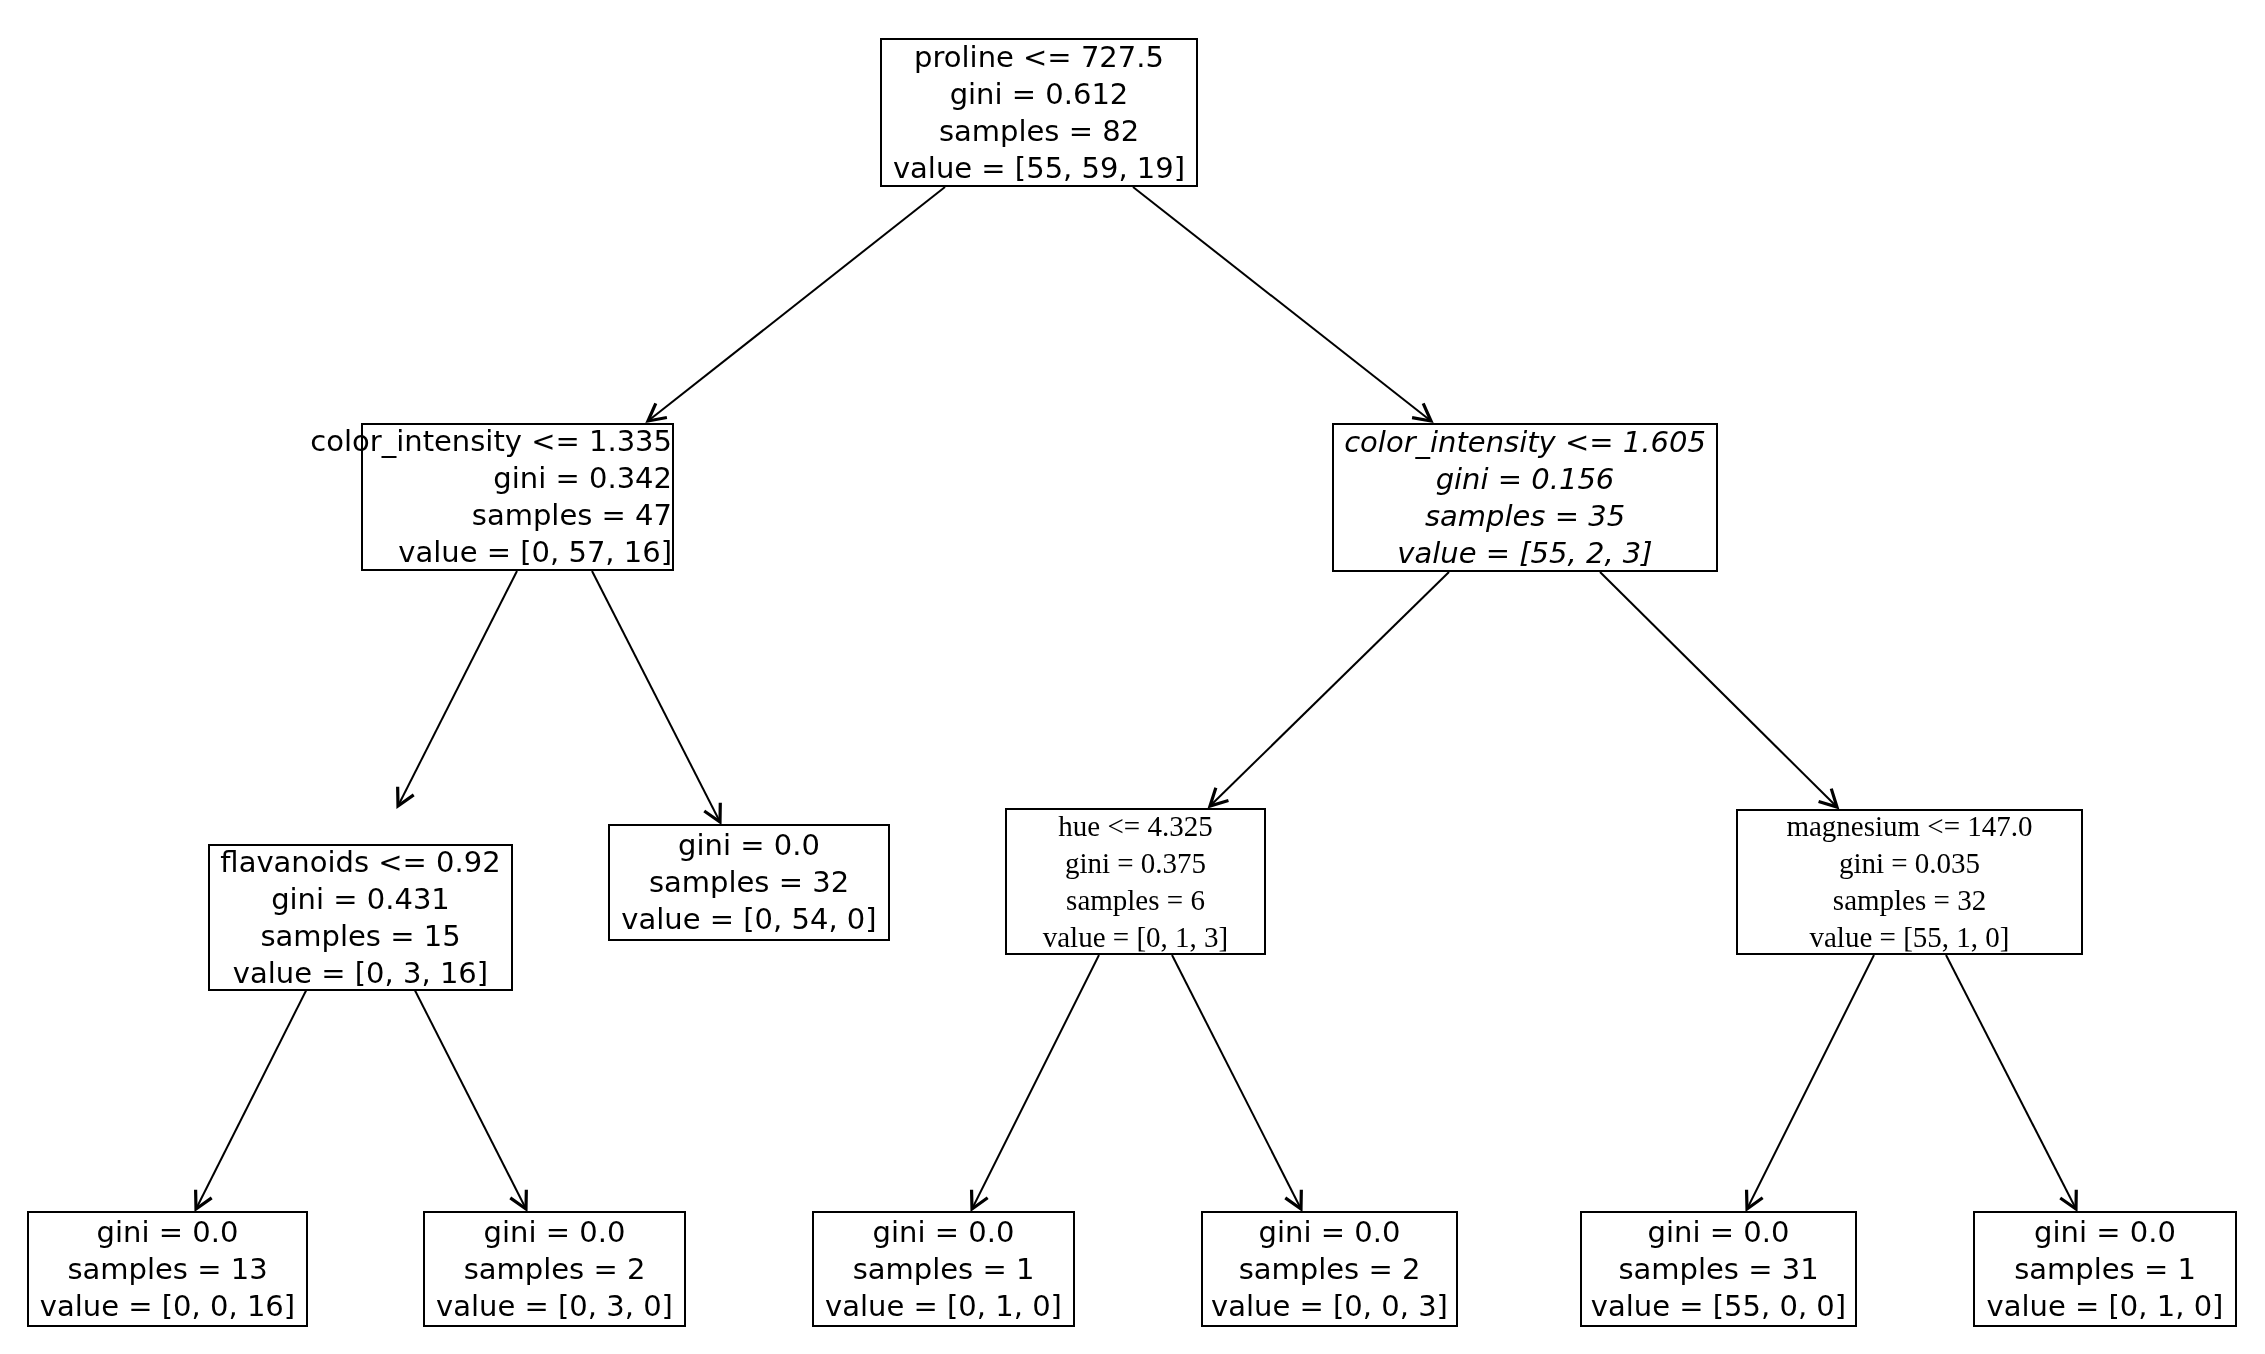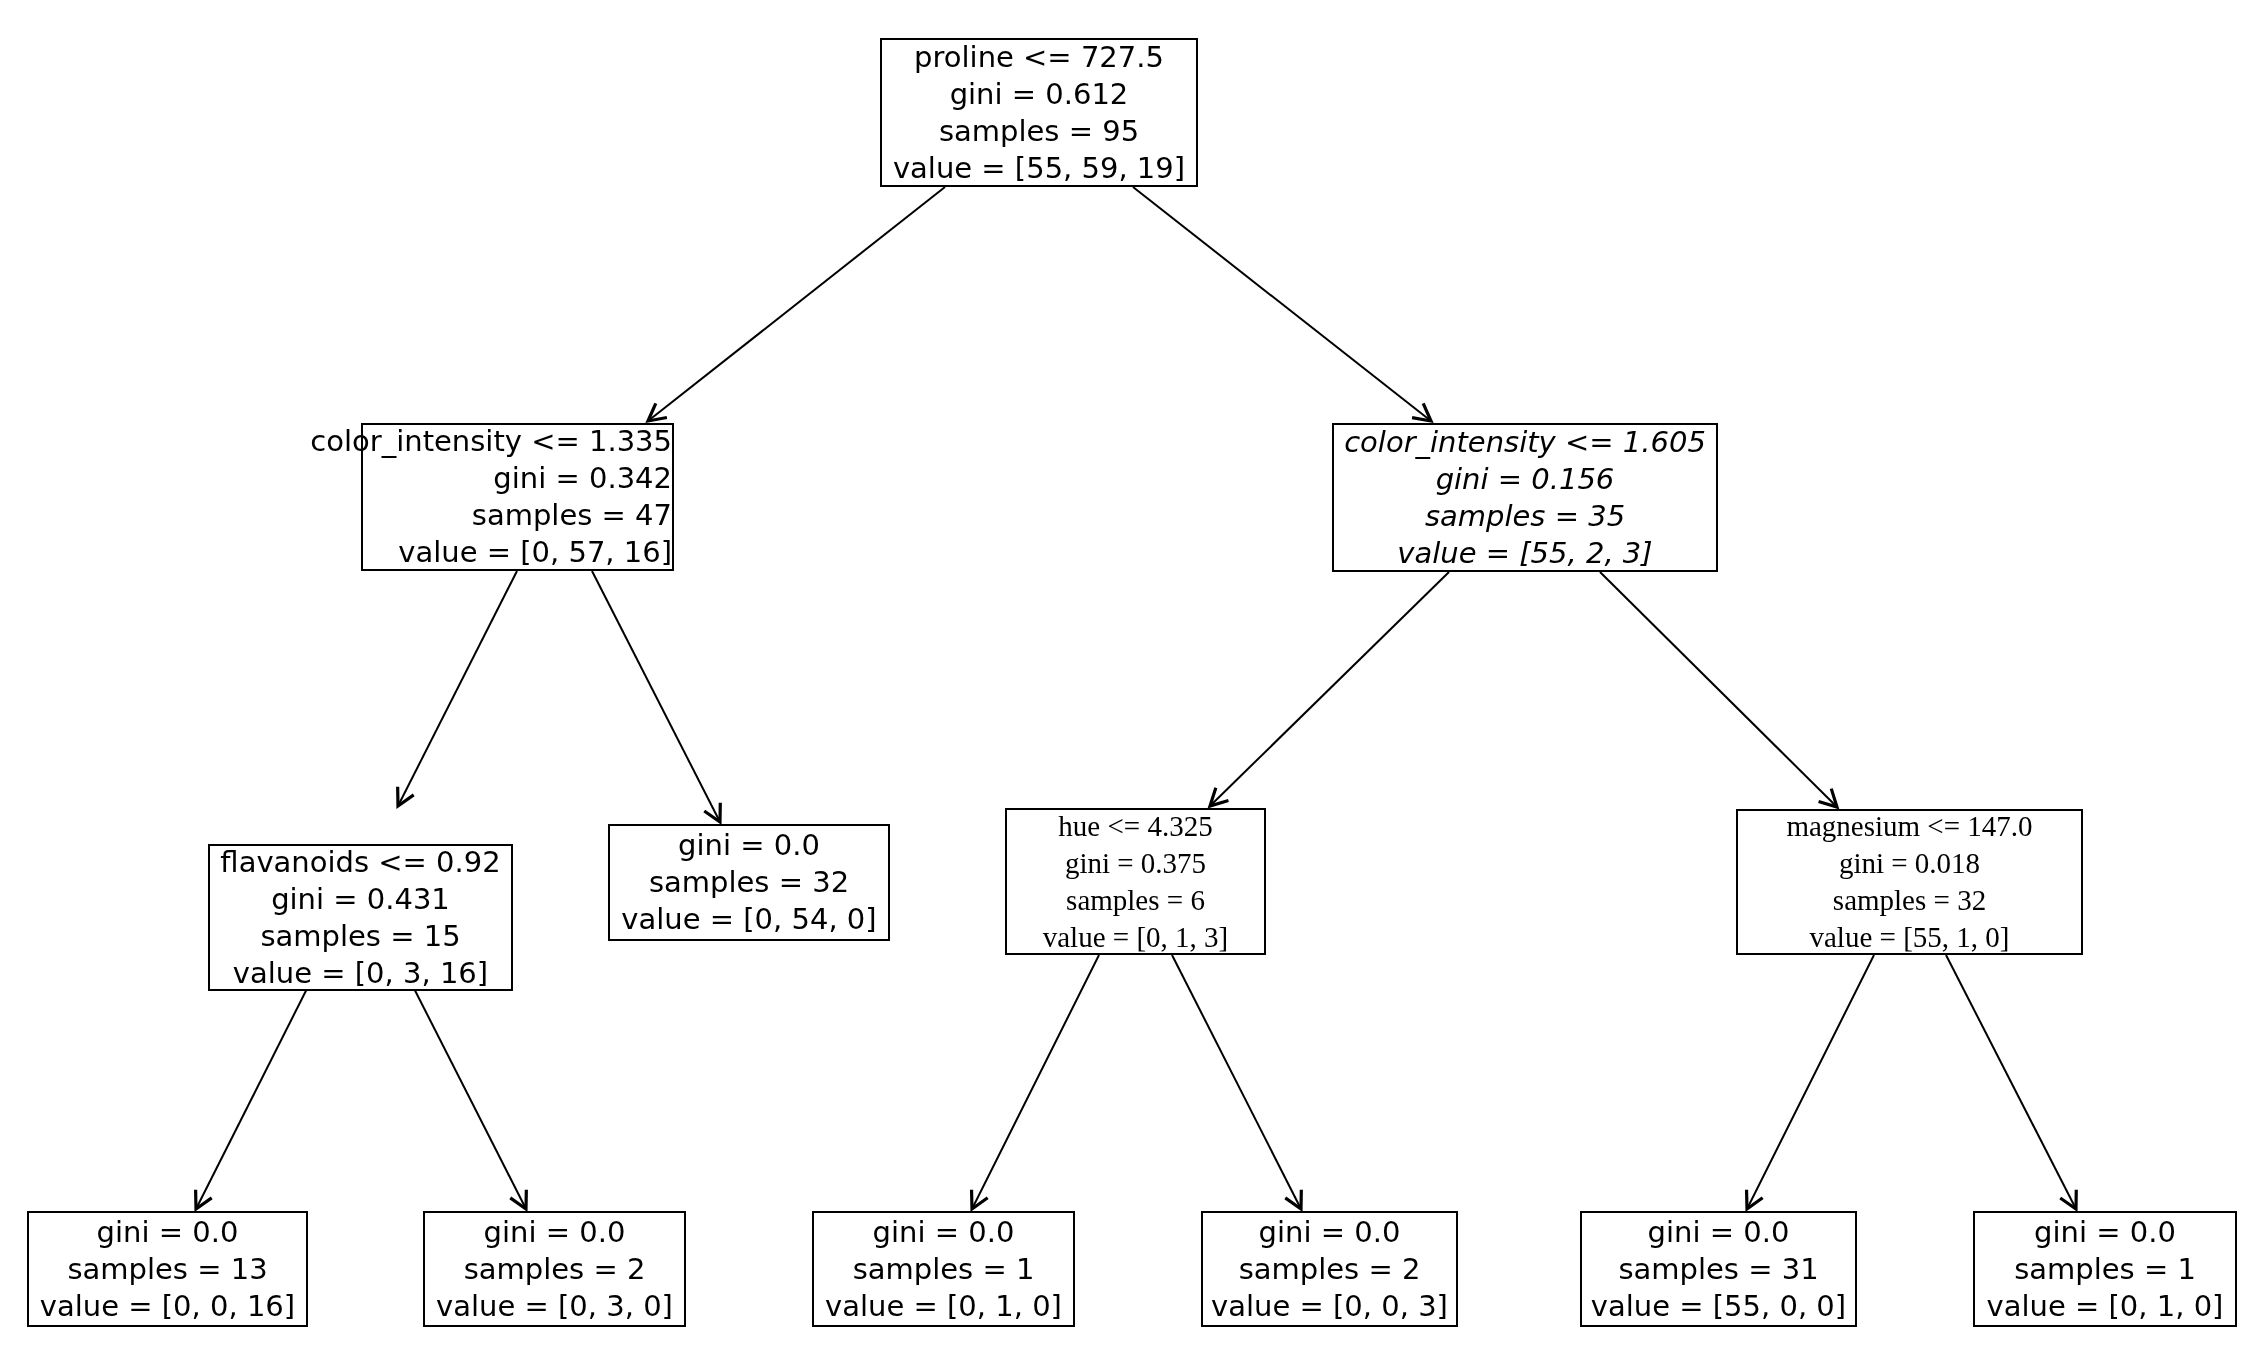--- a/index.html
+++ b/index.html
@@ -58,21 +58,21 @@
       <line x1="1099" y1="955" x2="972" y2="1209" marker-end="url(#arrow)"></line>
       <line x1="1172" y1="955" x2="1301" y2="1209" marker-end="url(#arrow)"></line>
       <line x1="1874" y1="955" x2="1747" y2="1209" marker-end="url(#arrow)"></line>
       <line x1="1946" y1="955" x2="2076" y2="1209" marker-end="url(#arrow)"></line>
     </g>
   </svg>
 
   <div class="node" style="left:880px; top:38px; width:318px; height:149px;">
     <span>proline &lt;= 727.5</span>
     <span>gini = 0.612</span>
-    <span>samples = 95</span>
+    <span>samples = 82</span>
     <span>value = [55, 59, 19]</span>
   </div>
 
   <div class="node" style="left:361px; top:423px; width:313px; height:148px;align-items:flex-end;">
     <span>color_intensity &lt;= 1.335</span>
     <span>gini = 0.342</span>
     <span>samples = 47</span>
     <span>value = [0, 57, 16]</span>
   </div>
 
@@ -98,21 +98,21 @@
 
   <div class="node" style="left:1005px; top:808px; width:261px; height:147px;font-family:Liberation Serif, serif;">
     <span>hue &lt;= 4.325</span>
     <span>gini = 0.375</span>
     <span>samples = 6</span>
     <span>value = [0, 1, 3]</span>
   </div>
 
   <div class="node" style="left:1736px; top:809px; width:347px; height:146px;font-family:Liberation Serif, serif;">
     <span>magnesium &lt;= 147.0</span>
-    <span>gini = 0.018</span>
+    <span>gini = 0.035</span>
     <span>samples = 32</span>
     <span>value = [55, 1, 0]</span>
   </div>
 
   <div class="node" style="left:27px; top:1211px; width:281px; height:116px;">
     <span>gini = 0.0</span>
     <span>samples = 13</span>
     <span>value = [0, 0, 16]</span>
   </div>
 

